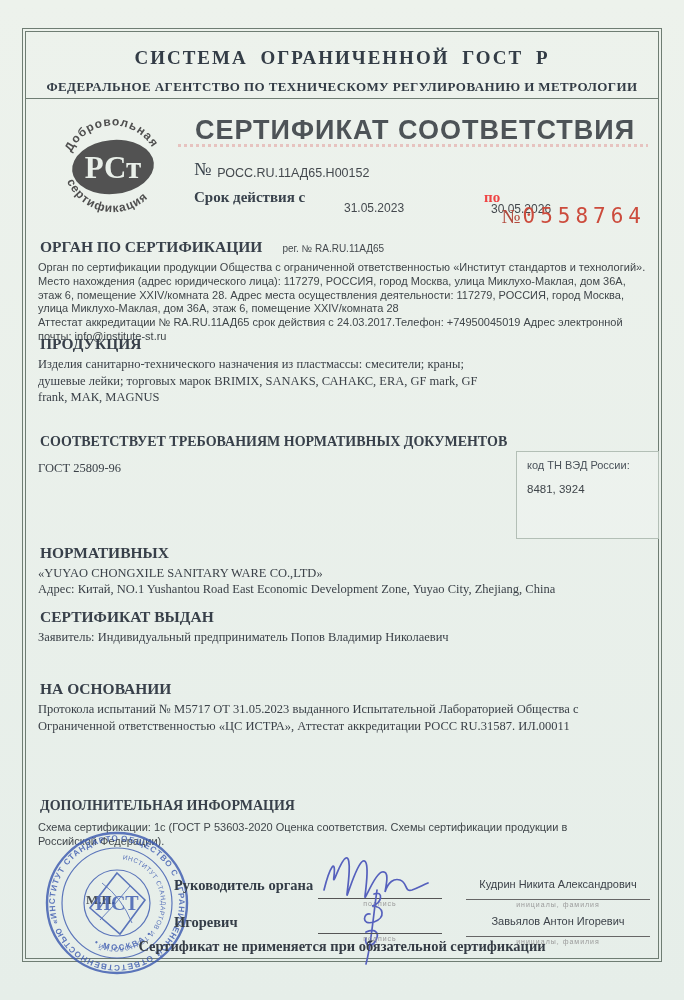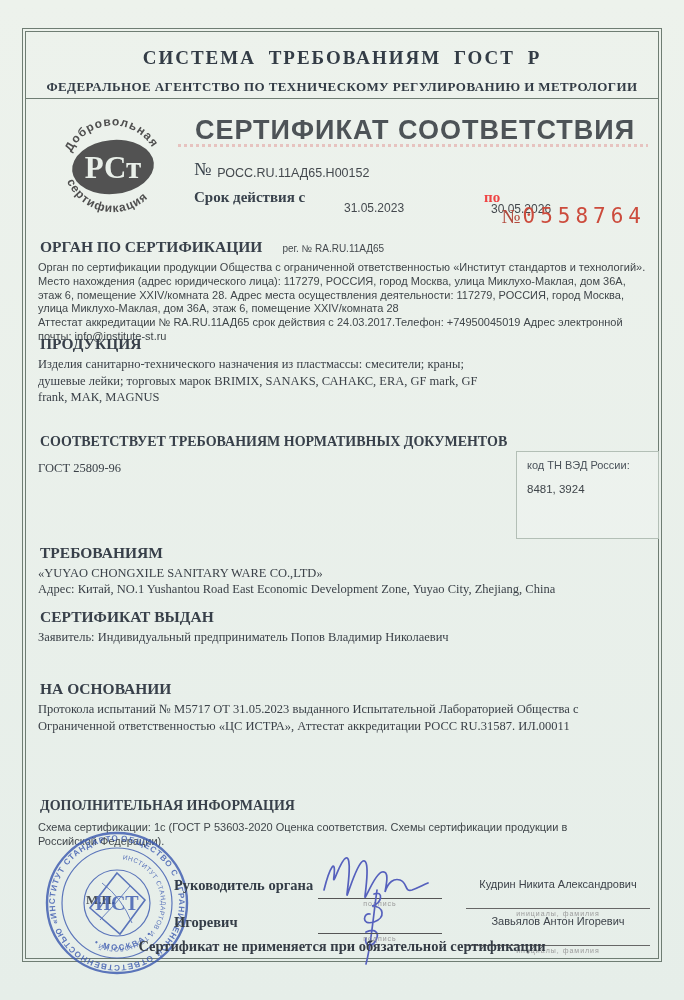--- a/index.html
+++ b/index.html
@@ -37,35 +37,35 @@
   .serif-body{font-size:12.5px;line-height:1.32;color:#3b4148;}
   .code-box{left:490px;width:141px;border:1px solid #b3bfb6;background:rgba(255,255,255,.15);}
   .code-label{font-family:"Liberation Sans",sans-serif;font-size:11px;color:#4a525a;padding:7px 0 0 10px;}
   .code-value{font-family:"Liberation Sans",sans-serif;font-size:11.5px;color:#3f454a;padding:12px 0 0 10px;}
   .sig-role{font-weight:bold;font-size:14.5px;color:#343d47;}
   .sig-line{border-bottom:1.3px solid #555;height:0;}
   .sig-caption{font-family:"Liberation Sans",sans-serif;font-size:7px;color:#9a9a9a;text-align:center;
        letter-spacing:1px;margin-top:1px;}
   .name-block{width:184px;text-align:center;}
   .name-text{font-family:"Liberation Sans",sans-serif;font-size:11px;color:#3d434a;
-       border-bottom:1px solid #666;padding-bottom:18px;white-space:nowrap;}
+       border-bottom:1px solid #666;padding-bottom:9px;white-space:nowrap;}
   .footer-note{left:0;right:0;top:906px;text-align:center;font-weight:bold;font-size:14.5px;color:#343b44;}
   .mp{left:60px;top:860px;font-weight:bold;font-size:13px;color:#4a4f55;}
   .stamp-wrap{left:16px;top:796px;width:150px;height:150px;opacity:.82;}
   svg{display:block;}
 </style>
 </head>
 <body>
 
 <div class="sheet">
   <div class="frame-outer">
     <div class="frame-inner">
 
       <div class="abs hdr">
-        <div class="sys-title">СИСТЕМА ТРЕБОВАНИЯМ ГОСТ Р</div>
+        <div class="sys-title">СИСТЕМА ОГРАНИЧЕННОЙ ГОСТ Р</div>
         <div class="agency">ФЕДЕРАЛЬНОЕ АГЕНТСТВО ПО ТЕХНИЧЕСКОМУ РЕГУЛИРОВАНИЮ И МЕТРОЛОГИИ</div>
       </div>
 
       <div class="abs" style="left:26px;top:74px;width:122px;height:122px;">
         <svg width="122" height="122" viewBox="0 0 122 122">
           <defs>
             <path id="arcTop" d="M 16 56 A 46 46 0 0 1 106 56"></path>
             <path id="arcBot" d="M 12 66 A 50 50 0 0 0 110 66"></path>
           </defs>
           <text font-family="Liberation Sans, sans-serif" font-size="12" font-weight="bold" fill="#4f4f4f" letter-spacing="1">
@@ -109,21 +109,21 @@
       <div class="abs sec-head h15" style="left:14px;top:303px;">ПРОДУКЦИЯ</div>
       <div class="abs serif-body" style="left:12px;top:324px;width:470px;">Изделия санитарно-технического назначения из пластмассы:  смесители; краны; душевые лейки; торговых марок BRIMIX, SANAKS, САНАКС, ERA, GF mark, GF frank, МАК, MAGNUS</div>
 
       <div class="abs sec-head h14" style="left:14px;top:402px;">СООТВЕТСТВУЕТ ТРЕБОВАНИЯМ НОРМАТИВНЫХ ДОКУМЕНТОВ</div>
       <div class="abs serif-body" style="left:12px;top:428px;">ГОСТ 25809-96</div>
       <div class="abs code-box" style="top:419px;height:86px;">
         <div class="code-label">код ТН ВЭД России:</div>
         <div class="code-value">8481, 3924</div>
       </div>
 
-      <div class="abs sec-head h15" style="left:14px;top:512px;">ТРЕБОВАНИЯМ</div>
+      <div class="abs sec-head h15" style="left:14px;top:512px;">НОРМАТИВНЫХ</div>
       <div class="abs serif-body" style="left:12px;top:533px;width:610px;">«YUYAO CHONGXILE SANITARY WARE CO.,LTD»</div>
       <div class="abs serif-body" style="left:12px;top:549px;width:610px;">Адрес: Китай, NO.1 Yushantou Road East Economic Development Zone, Yuyao City, Zhejiang, China</div>
 
       <div class="abs sec-head h15" style="left:14px;top:576px;">СЕРТИФИКАТ ВЫДАН</div>
       <div class="abs serif-body" style="left:12px;top:597px;width:610px;">Заявитель: Индивидуальный предприниматель Попов Владимир Николаевич</div>
 
       <div class="abs sec-head h15" style="left:14px;top:648px;">НА ОСНОВАНИИ</div>
       <div class="abs serif-body" style="left:12px;top:669px;width:600px;">Протокола испытаний № М5717 ОТ 31.05.2023 выданного Испытательной Лабораторией Общества с Ограниченной ответственностью «ЦС ИСТРА», Аттестат аккредитации РОСС RU.31587. ИЛ.00011</div>
 
       <div class="abs sec-head h14" style="left:14px;top:766px;">ДОПОЛНИТЕЛЬНАЯ ИНФОРМАЦИЯ</div>

